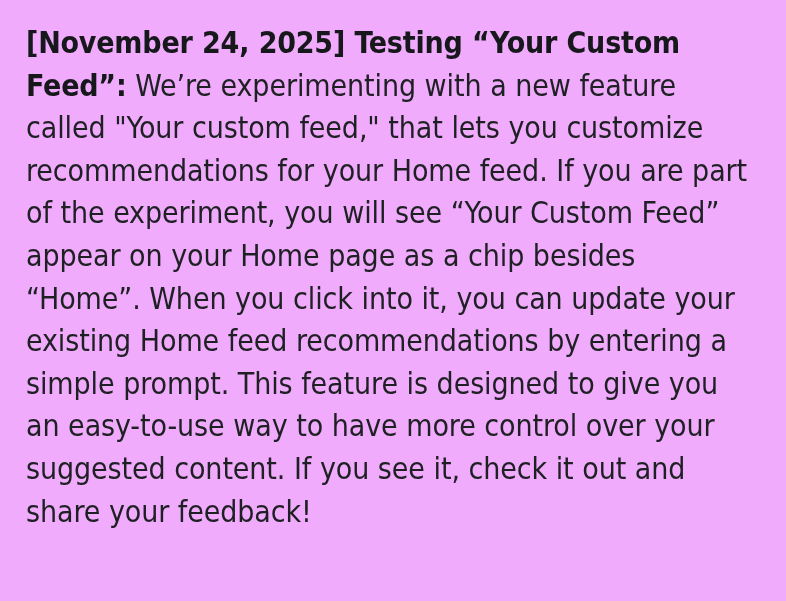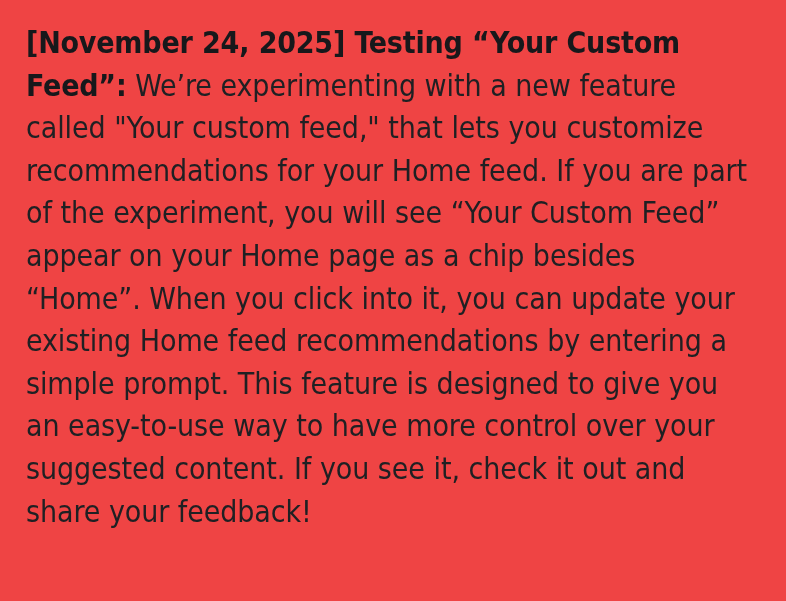--- a/index.html
+++ b/index.html
@@ -13,21 +13,21 @@
     background: #fafafa;
     font-family: "DejaVu Sans Condensed", "Liberation Sans Narrow", "Liberation Sans", sans-serif;
     overflow: hidden;
   }
 
   .changelog-entry {
     box-sizing: border-box;
     width: 786px;
     height: 601px;
     padding: 22px 28px 0 26px;
-    background: #ef4444;
+    background: #f0abfc;
   }
 
   .entry-text {
     margin: 0;
     font-size: 30px;
     line-height: 42.6px;
     color: #1f2023;
     letter-spacing: -0.1px;
     word-spacing: 0.2px;
     text-align: left;

